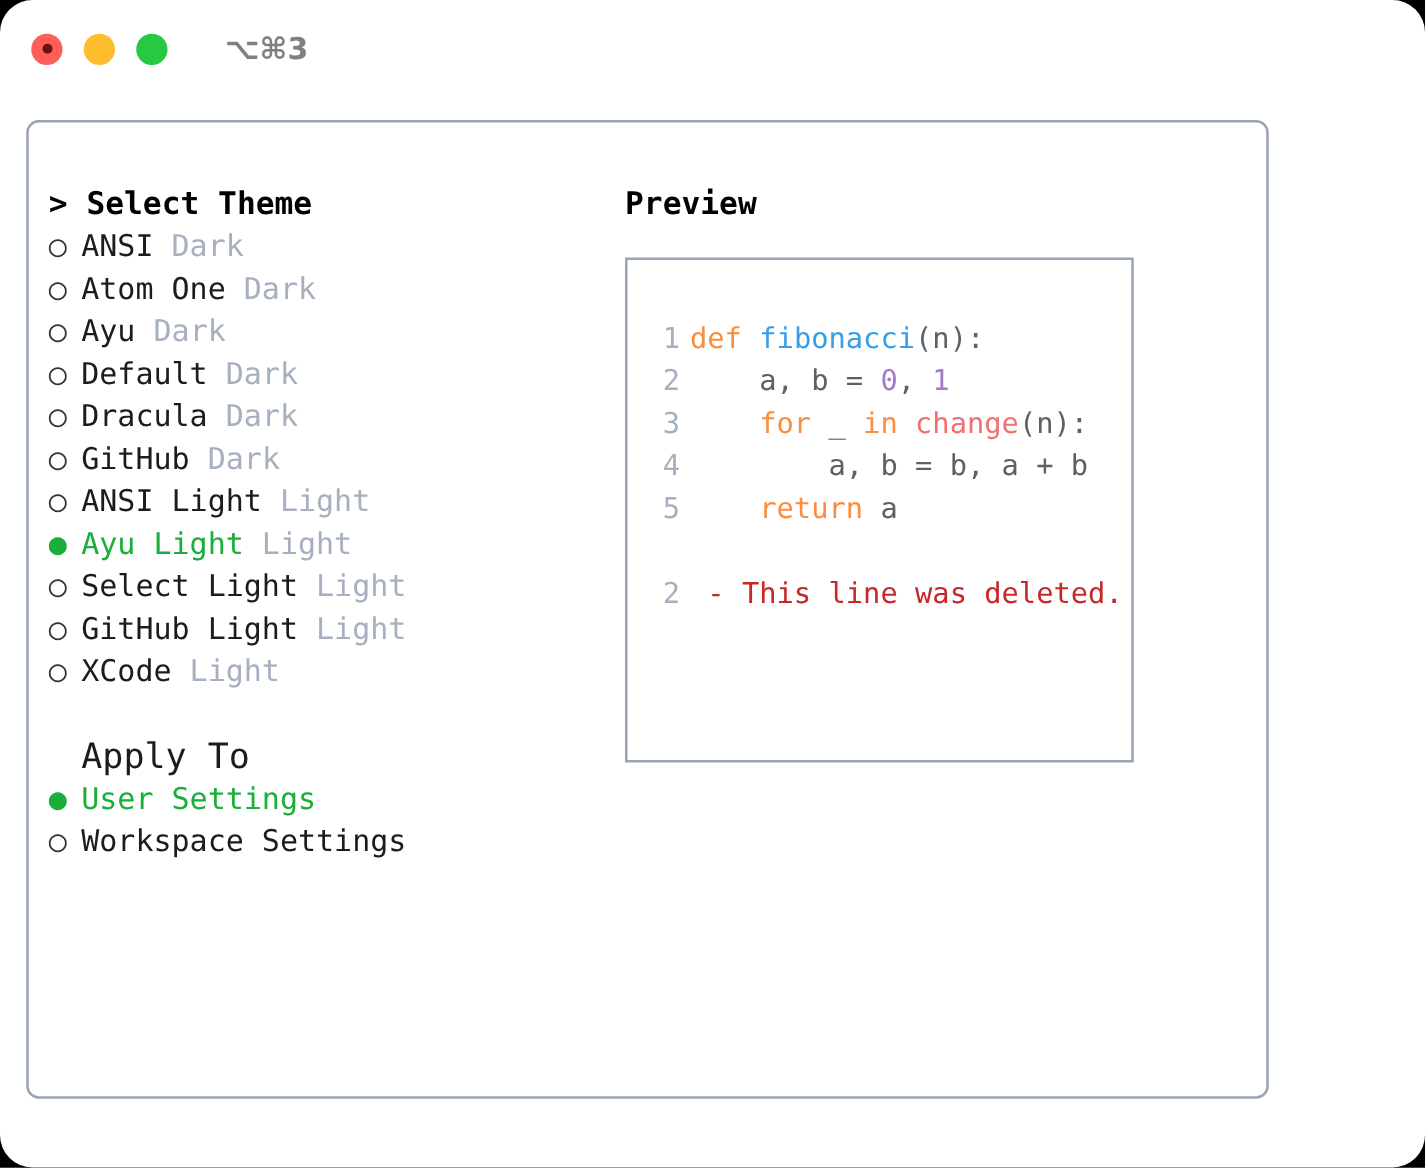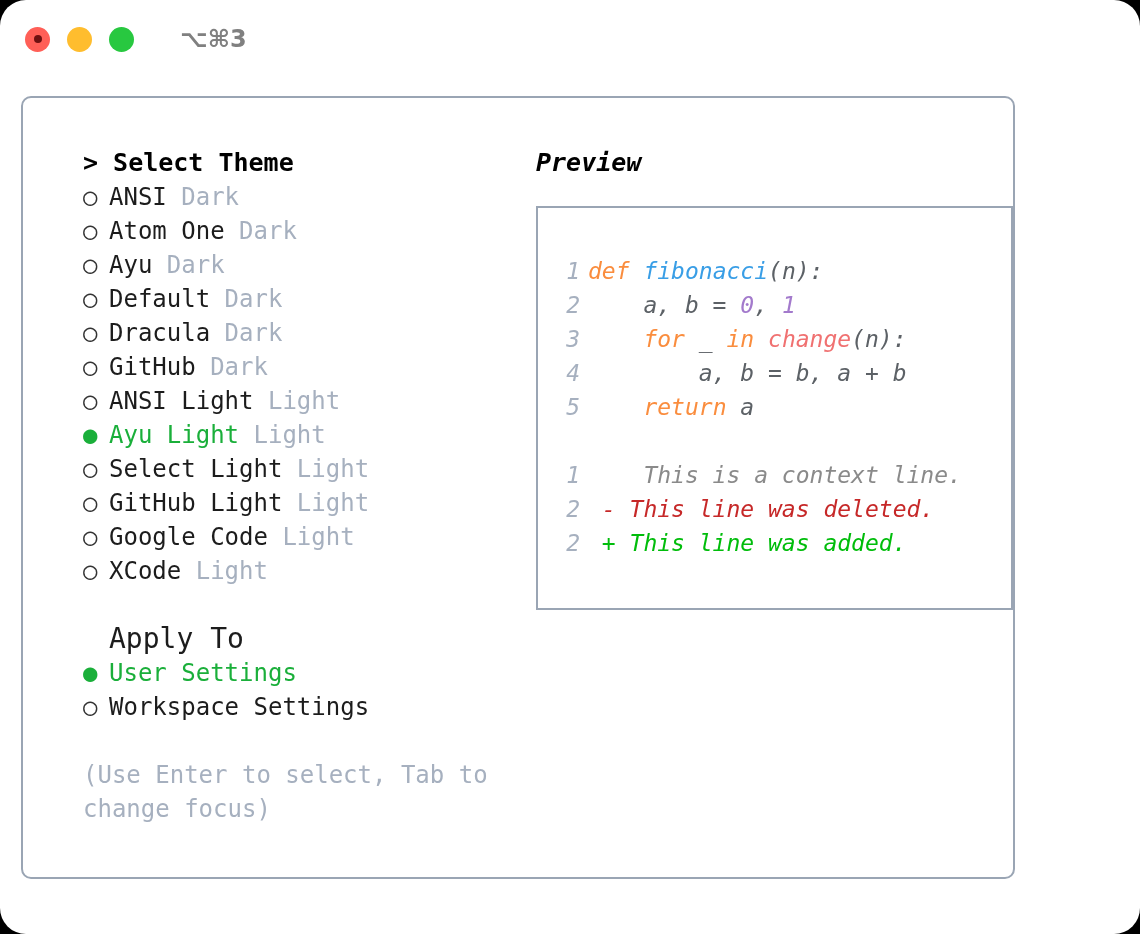--- a/index.html
+++ b/index.html
@@ -82,33 +82,31 @@
     background: #ffffff;
   }
 
   .panel-inner {
     position: absolute;
     left: 0;
     top: 0;
     right: 0;
     bottom: 0;
     display: flex;
-    margin-left: 44px;
   }
 
   .left-col {
     width: 465px;
     padding: 48px 0 0 16px;
     box-sizing: border-box;
   }
   .right-col {
     flex: 1;
     padding: 48px 0 0 12px;
     box-sizing: border-box;
-    font-style: italic;
   }
 
   
   .section-title {
     font-size: 25px;
     font-weight: bold;
     color: #000000;
     line-height: 34px;
     white-space: pre;
     font-family: "DejaVu Sans Mono", monospace;
@@ -154,21 +152,21 @@
   
   .preview-title {
     font-size: 25px;
     font-weight: bold;
     color: #000000;
     line-height: 34px;
     margin-bottom: 26px;
     font-family: "DejaVu Sans Mono", monospace;
   }
   .preview-box {
-    width: 477px;
+    width: 407px;
     height: 404px;
     border: 2px solid #9aa5b4;
     background: #ffffff;
     box-sizing: border-box;
     padding: 46px 0 0 14px;
   }
   .code-line {
     font-size: 23px;
     line-height: 34px;
     white-space: pre;
@@ -215,51 +213,47 @@
             <div class="opt"><span class="bullet">○</span><span class="opt-label">ANSI</span><span class="opt-kind"> Dark</span></div>
             <div class="opt"><span class="bullet">○</span><span class="opt-label">Atom One</span><span class="opt-kind"> Dark</span></div>
             <div class="opt"><span class="bullet">○</span><span class="opt-label">Ayu</span><span class="opt-kind"> Dark</span></div>
             <div class="opt"><span class="bullet">○</span><span class="opt-label">Default</span><span class="opt-kind"> Dark</span></div>
             <div class="opt"><span class="bullet">○</span><span class="opt-label">Dracula</span><span class="opt-kind"> Dark</span></div>
             <div class="opt"><span class="bullet">○</span><span class="opt-label">GitHub</span><span class="opt-kind"> Dark</span></div>
             <div class="opt"><span class="bullet">○</span><span class="opt-label">ANSI Light</span><span class="opt-kind"> Light</span></div>
             <div class="opt selected"><span class="bullet">●</span><span class="opt-label">Ayu Light</span><span class="opt-kind"> Light</span></div>
             <div class="opt"><span class="bullet">○</span><span class="opt-label">Select Light</span><span class="opt-kind"> Light</span></div>
             <div class="opt"><span class="bullet">○</span><span class="opt-label">GitHub Light</span><span class="opt-kind"> Light</span></div>
-            <div class="opt"><span class="bullet">○</span><span class="opt-label">Google Code</span><span class="opt-kind"> Light</span></div>
             <div class="opt"><span class="bullet">○</span><span class="opt-label">XCode</span><span class="opt-kind"> Light</span></div>
           </div>
 
         <div class="spacer-lg"></div>
 
         <div class="group-header">Apply To</div>
         <div id="apply-to-list">
             <div class="opt selected"><span class="bullet">●</span><span class="opt-label">User Settings</span></div>
             <div class="opt"><span class="bullet">○</span><span class="opt-label">Workspace Settings</span></div>
           </div>
 
         <div class="spacer-lg"></div>
 
-        <div class="hint">(Use Enter to select, Tab to change focus)</div>
       </div>
 
       <div class="right-col">
         <div class="preview-title">Preview</div>
         <div class="preview-box">
           <div id="code-block">
               <div class="code-line"><span class="ln">1</span><span class="tok-kw">def</span><span class="tok-txt"> </span><span class="tok-fn">fibonacci</span><span class="tok-txt">(n):</span></div>
               <div class="code-line"><span class="ln">2</span><span class="tok-txt">    a, b = </span><span class="tok-num">0</span><span class="tok-txt">, </span><span class="tok-num">1</span></div>
               <div class="code-line"><span class="ln">3</span><span class="tok-txt">    </span><span class="tok-kw">for</span><span class="tok-txt"> _ </span><span class="tok-kw">in</span><span class="tok-txt"> </span><span class="tok-call">change</span><span class="tok-txt">(n):</span></div>
               <div class="code-line"><span class="ln">4</span><span class="tok-txt">        a, b = b, a + b</span></div>
               <div class="code-line"><span class="ln">5</span><span class="tok-txt">    </span><span class="tok-kw">return</span><span class="tok-txt"> a</span></div>
             </div>
           <div class="code-gap"></div>
           <div id="diff-block">
-              <div class="code-line"><span class="ln">1</span><span class="diff-ctx">    This is a context line.</span></div>
               <div class="code-line"><span class="ln">2</span><span class="diff-del"> - This line was deleted.</span></div>
-              <div class="code-line"><span class="ln">2</span><span class="diff-add"> + This line was added.</span></div>
             </div>
         </div>
       </div>
 
     </div>
   </div>
 </div>
 
 </body></html>

